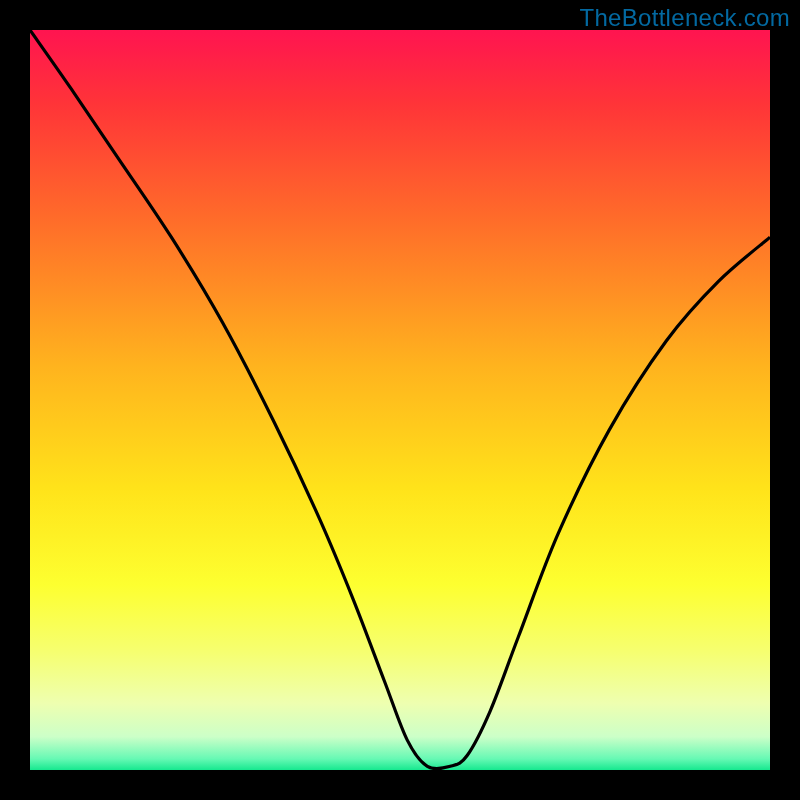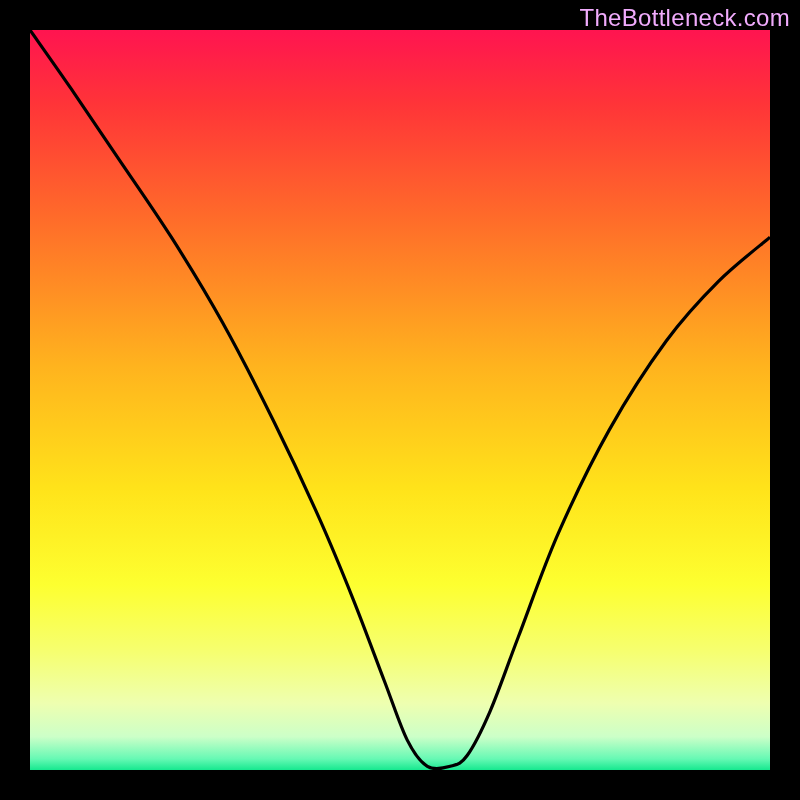--- a/index.html
+++ b/index.html
@@ -14,21 +14,21 @@
   .frame {
     position: relative;
     width: 800px;
     height: 800px;
     background: #000;
   }
   .watermark {
     position: absolute;
     top: 4px;
     right: 10px;
-    color: #f0abfc;
+    color: #0369a1;
     font-size: 24px;
     font-weight: 500;
     letter-spacing: 0.3px;
     z-index: 10;
   }
   .plot {
     position: absolute;
     left: 30px;
     top: 30px;
     width: 740px;

